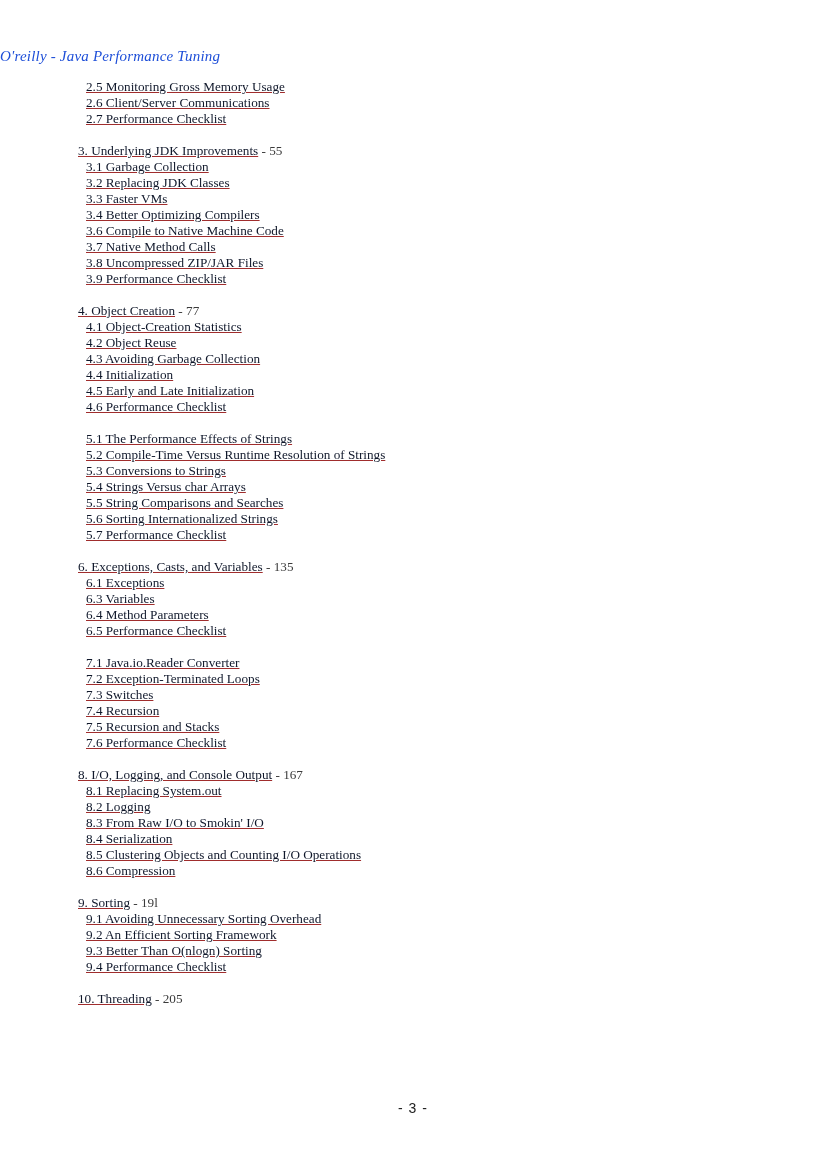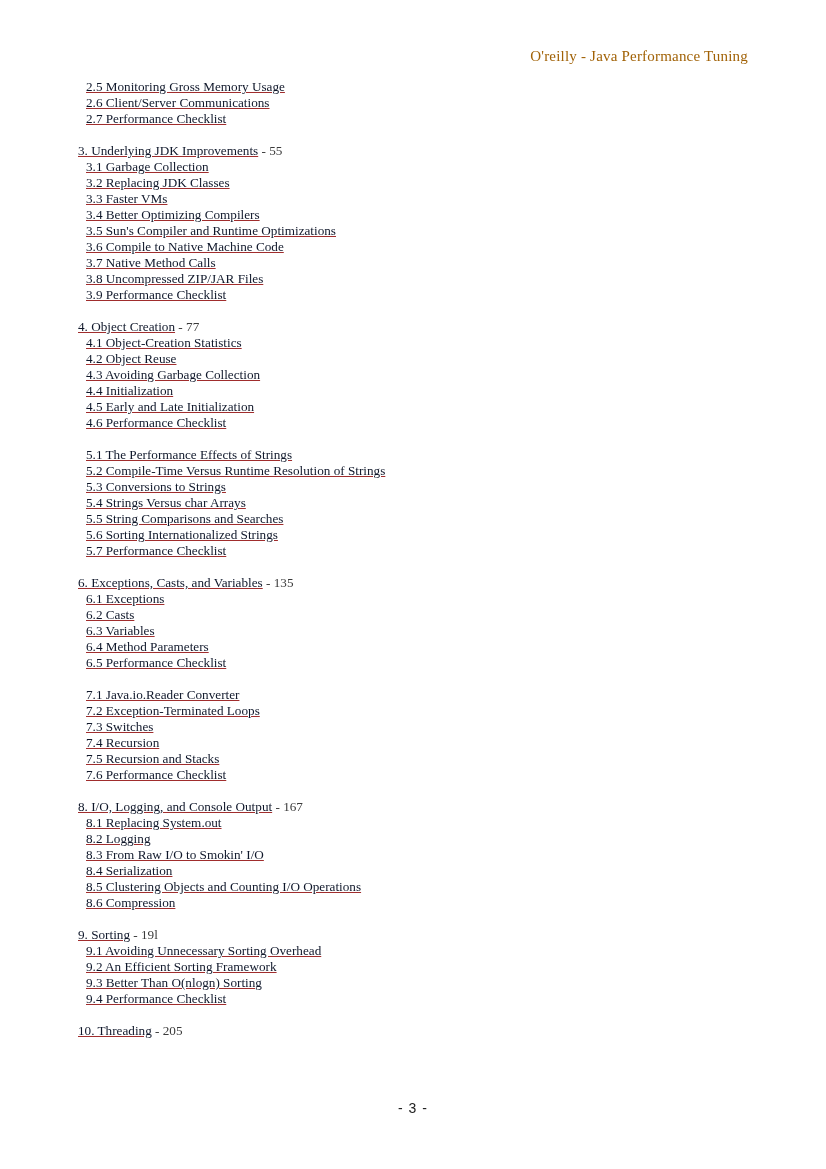--- a/index.html
+++ b/index.html
@@ -16,24 +16,25 @@
     color: #000000;
     overflow: hidden;
   }
 
   
   #page-header {
     position: absolute;
     top: 47px;
     left: 0;
     width: 748px;
-    text-align: right;
+    text-align: left;
+    font-style: italic;
     font-size: 15px;
     line-height: 18px;
-    color: #a16207;
+    color: #1d4ed8;
     letter-spacing: .2px;
     white-space: nowrap;
   }
 
   
   #toc {
     position: absolute;
     top: 79px;
     left: 78px;
     width: 660px;
@@ -101,21 +102,20 @@
       <div class="line section"><a class="toc-link">2.6 Client/Server Communications</a></div>
       <div class="line section"><a class="toc-link">2.7 Performance Checklist</a></div>
     </div>
     <div class="spacer">&nbsp;</div>
     <div class="group">
       <div class="line chapter"><a class="toc-link">3. Underlying JDK Improvements</a><span class="pageno"> - 55</span></div>
       <div class="line section"><a class="toc-link">3.1 Garbage Collection</a></div>
       <div class="line section"><a class="toc-link">3.2 Replacing JDK Classes</a></div>
       <div class="line section"><a class="toc-link">3.3 Faster VMs</a></div>
       <div class="line section"><a class="toc-link">3.4 Better Optimizing Compilers</a></div>
-      <div class="line section"><a class="toc-link">3.5 Sun's Compiler and Runtime Optimizations</a></div>
       <div class="line section"><a class="toc-link">3.6 Compile to Native Machine Code</a></div>
       <div class="line section"><a class="toc-link">3.7 Native Method Calls</a></div>
       <div class="line section"><a class="toc-link">3.8 Uncompressed ZIP/JAR Files</a></div>
       <div class="line section"><a class="toc-link">3.9 Performance Checklist</a></div>
     </div>
     <div class="spacer">&nbsp;</div>
     <div class="group">
       <div class="line chapter"><a class="toc-link">4. Object Creation</a><span class="pageno"> - 77</span></div>
       <div class="line section"><a class="toc-link">4.1 Object-Creation Statistics</a></div>
       <div class="line section"><a class="toc-link">4.2 Object Reuse</a></div>
@@ -131,21 +131,20 @@
       <div class="line section"><a class="toc-link">5.3 Conversions to Strings</a></div>
       <div class="line section"><a class="toc-link">5.4 Strings Versus char Arrays</a></div>
       <div class="line section"><a class="toc-link">5.5 String Comparisons and Searches</a></div>
       <div class="line section"><a class="toc-link">5.6 Sorting Internationalized Strings</a></div>
       <div class="line section"><a class="toc-link">5.7 Performance Checklist</a></div>
     </div>
     <div class="spacer">&nbsp;</div>
     <div class="group">
       <div class="line chapter"><a class="toc-link">6. Exceptions, Casts, and Variables</a><span class="pageno"> - 135</span></div>
       <div class="line section"><a class="toc-link">6.1 Exceptions</a></div>
-      <div class="line section"><a class="toc-link">6.2 Casts</a></div>
       <div class="line section"><a class="toc-link">6.3 Variables</a></div>
       <div class="line section"><a class="toc-link">6.4 Method Parameters</a></div>
       <div class="line section"><a class="toc-link">6.5 Performance Checklist</a></div>
     </div>
     <div class="spacer">&nbsp;</div>
     <div class="group">
       <div class="line section"><a class="toc-link">7.1 Java.io.Reader Converter</a></div>
       <div class="line section"><a class="toc-link">7.2 Exception-Terminated Loops</a></div>
       <div class="line section"><a class="toc-link">7.3 Switches</a></div>
       <div class="line section"><a class="toc-link">7.4 Recursion</a></div>

